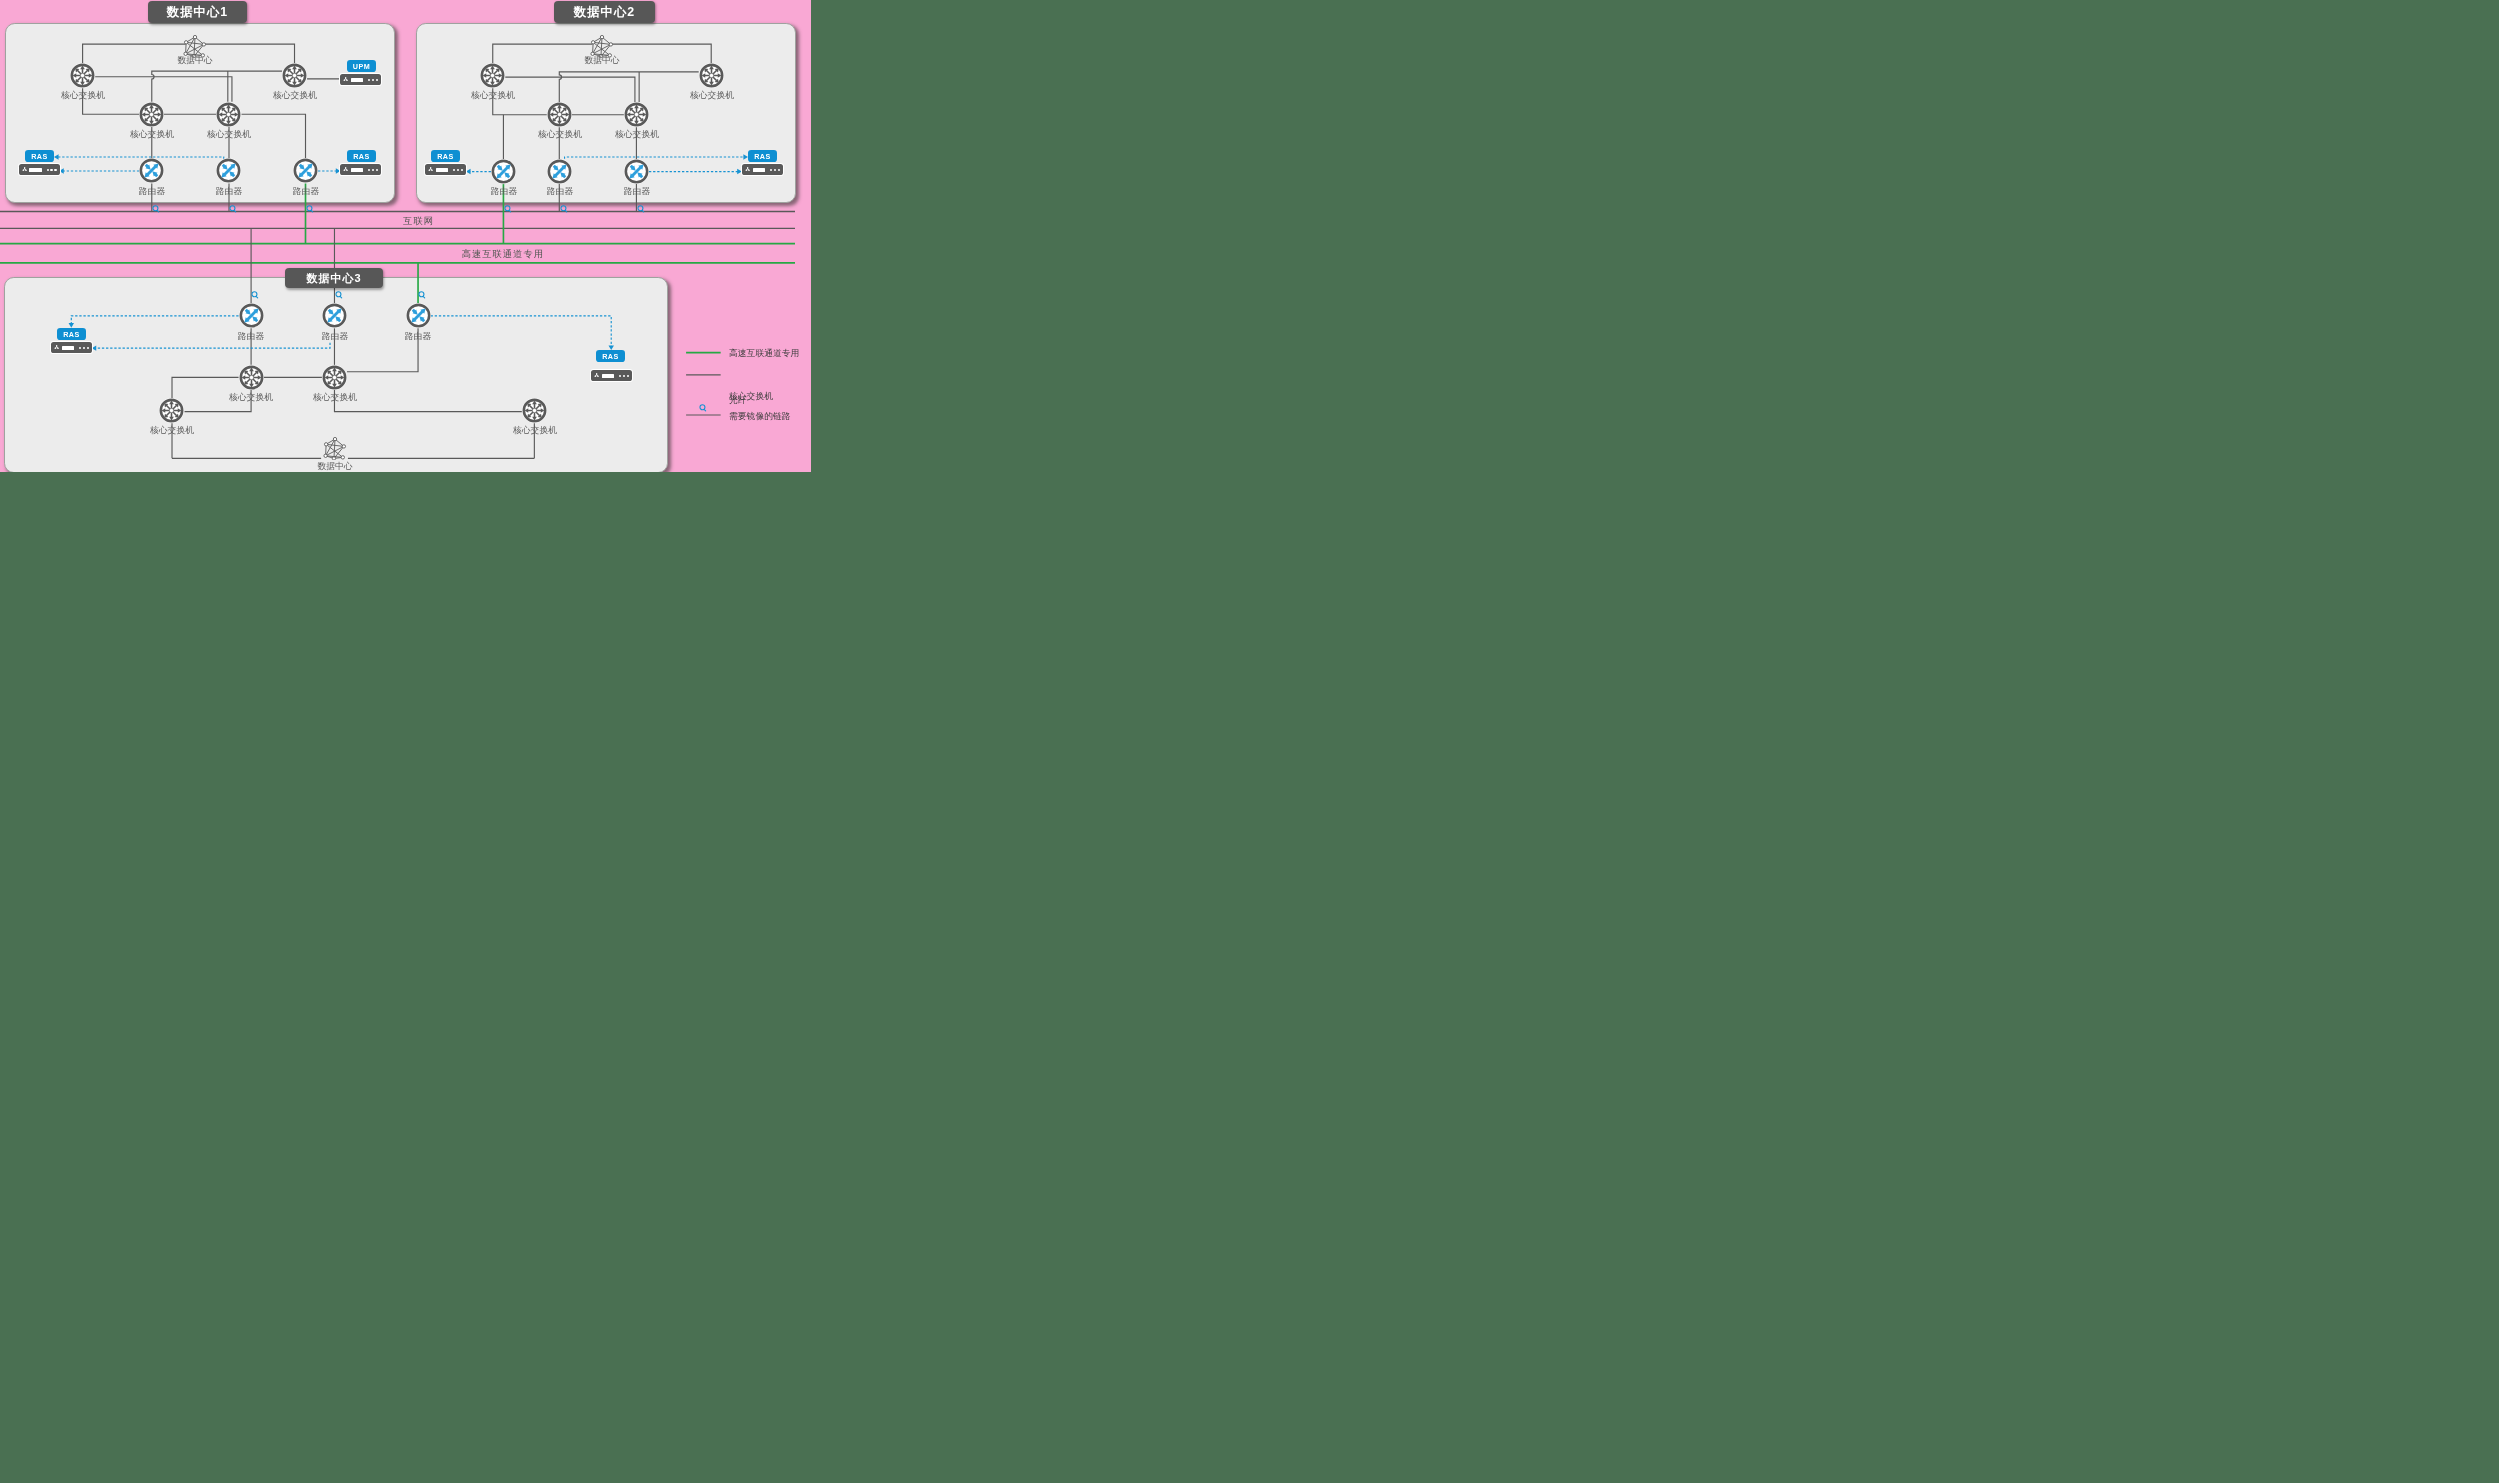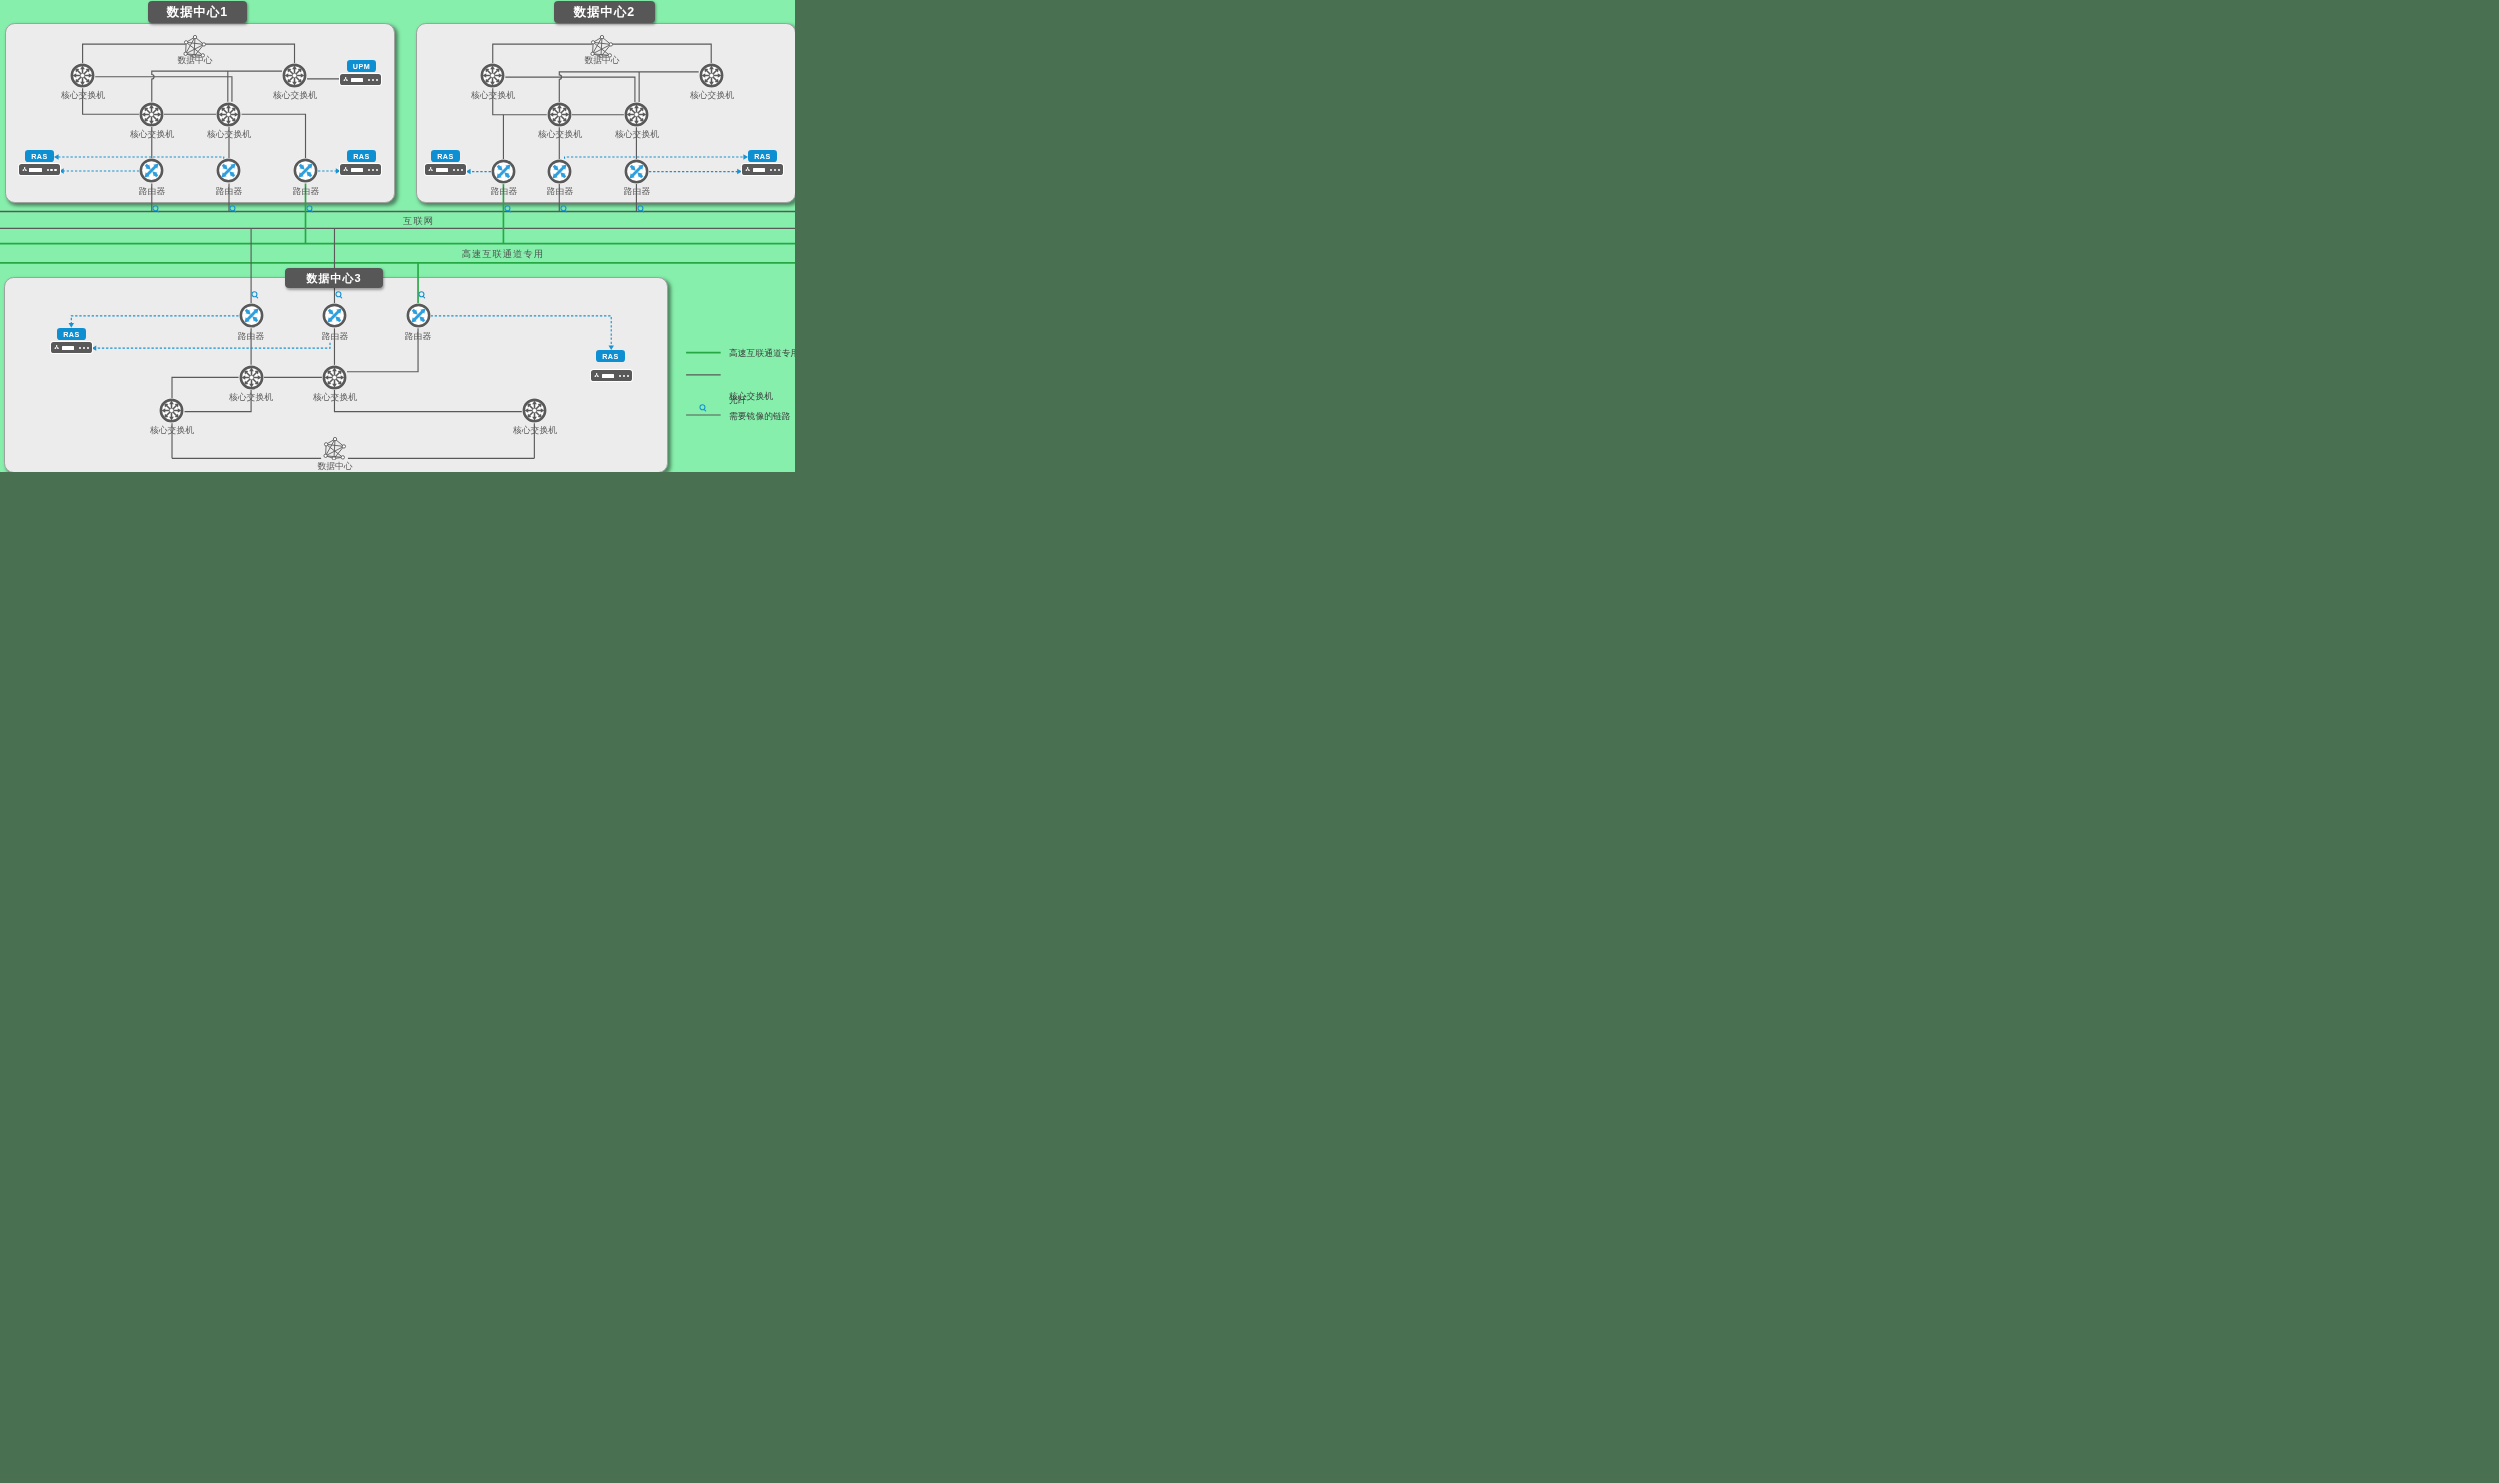--- a/index.html
+++ b/index.html
@@ -1,17 +1,17 @@
 <!DOCTYPE html>
 <html style="font-size:8.3px"><head>
 <meta charset="utf-8">
 <style>
   html,body{margin:0;padding:0;background:#4A7052;}
-  .canvas{position:relative;width:795px;height:472px;background:#86efac;overflow:hidden;
-          font-family:"Liberation Sans",sans-serif;}
+  .canvas{position:relative;width:795px;height:472px;background:#f9a8d4;overflow:hidden;
+          font-family:"Liberation Sans",sans-serif;padding-left:16px;}
   .panel{position:absolute;background:#ECECEC;border:1px solid #9FA29F;border-radius:9.8px;
          box-shadow:2.1px 2.6px 3.6px rgba(25,35,25,.5);}
   .titlebox{position:absolute;background:#575757;border-radius:4.1px;color:#fff;font-weight:bold;
             font-size:12.4px;display:flex;align-items:center;justify-content:center;
             box-shadow:1px 1.5px 2.6px rgba(0,0,0,.35);letter-spacing:1px;}
   .wires{position:absolute;left:0;top:0;pointer-events:none;}
   .node{position:absolute;width:25px;height:25px;}
   .meshicon{position:absolute;width:24px;height:23px;}
   .nlabel{position:absolute;width:62px;text-align:center;color:#595959;font-size:8.8px;
           font-weight:500;line-height:9.3px;}

